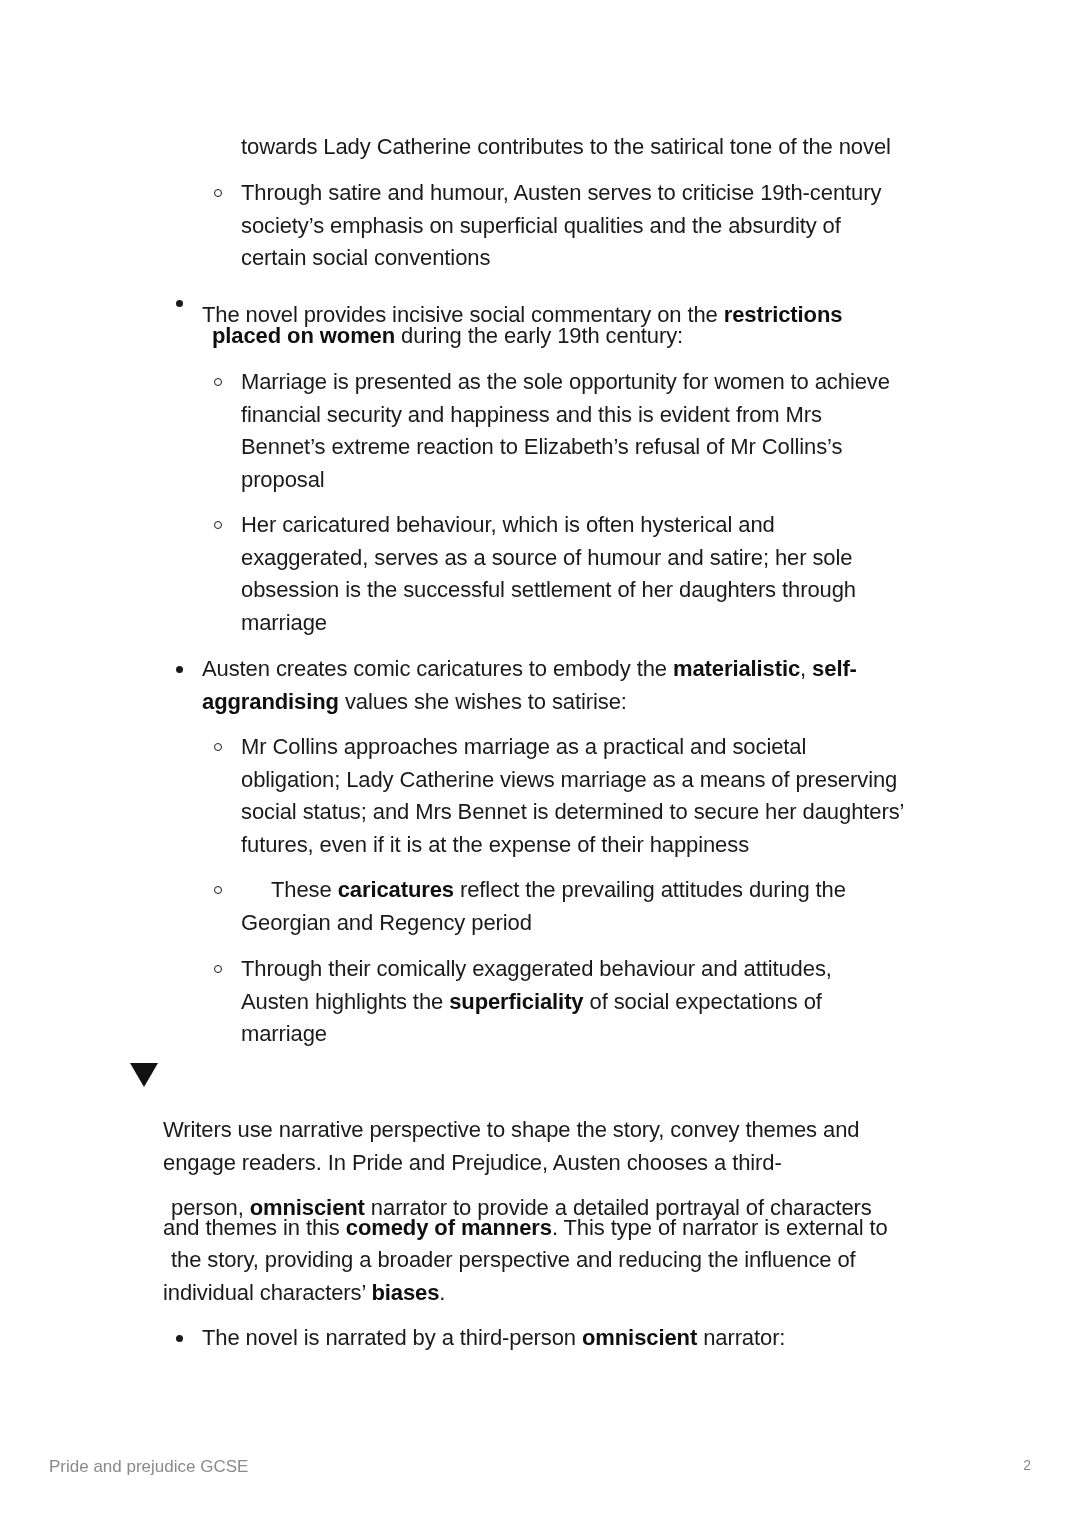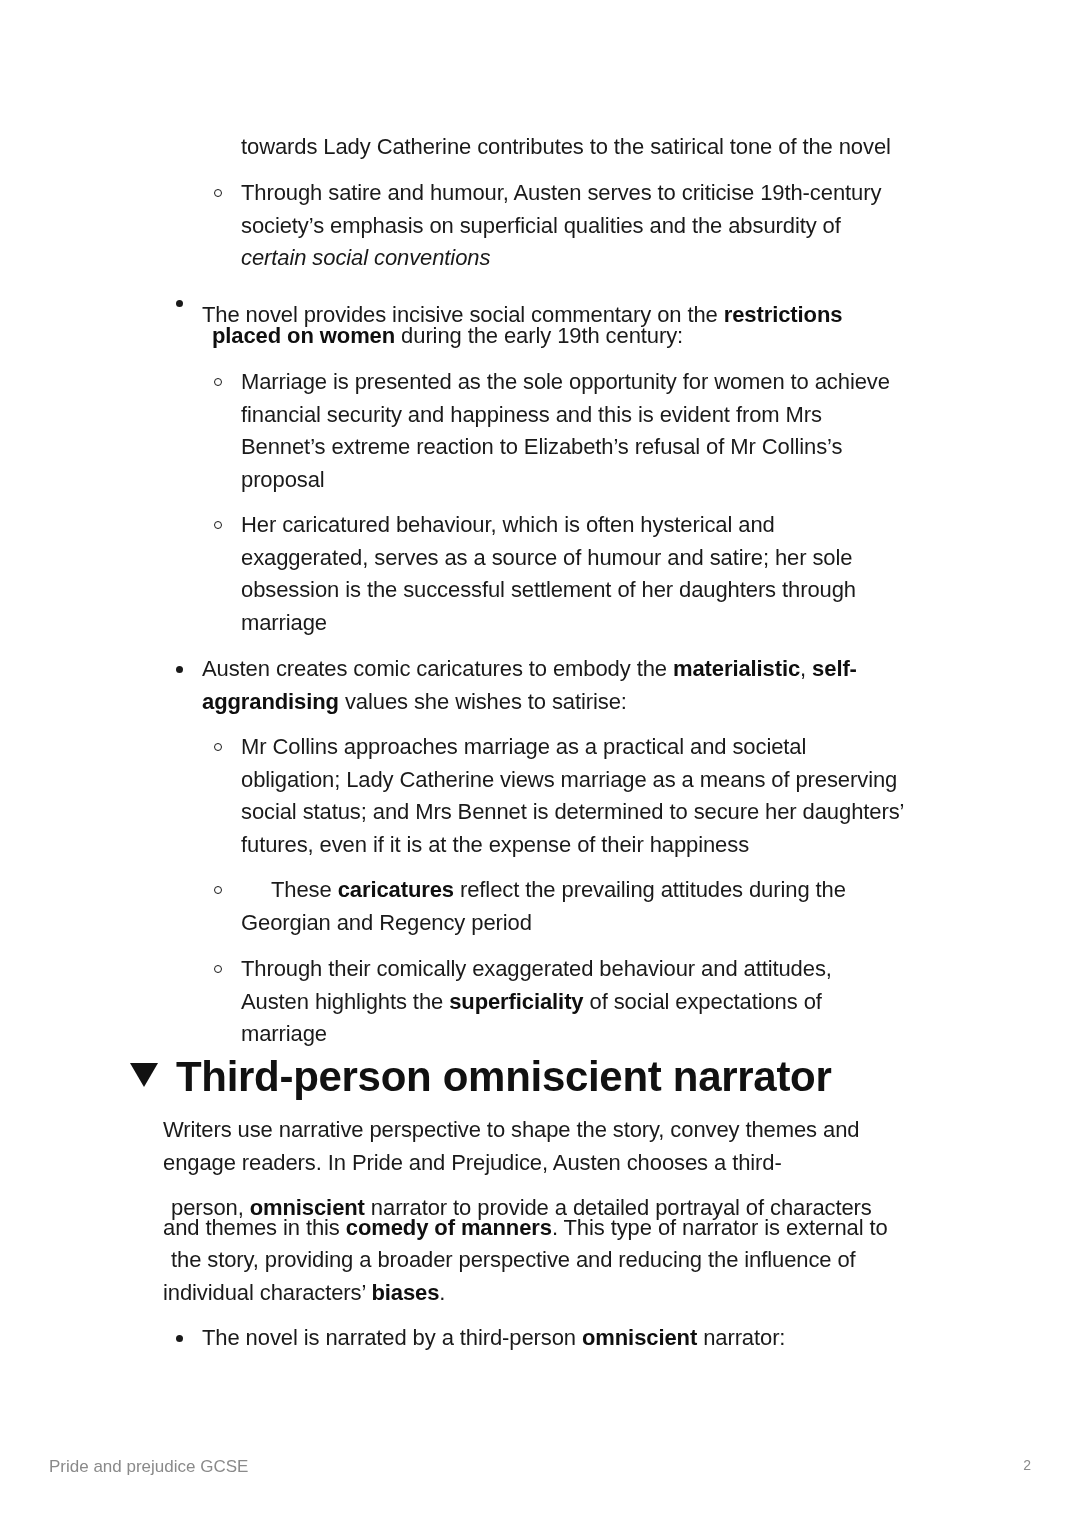--- a/index.html
+++ b/index.html
@@ -83,21 +83,21 @@
 
 <div class="page">
   <div id="content">
       <div>
         <div class="line" style="left: 241px; top: 131px;"><span>towards Lady Catherine contributes to the satirical tone of the novel</span></div>
       </div>
       <div>
         <span class="bullet-circle" style="left: 214px; top: 189px;"></span>
         <div class="line" style="left: 241px; top: 177px;"><span>Through satire and humour, Austen serves to criticise 19th-century</span></div>
         <div class="line" style="left: 241px; top: 209.6px;"><span>society’s emphasis on superficial qualities and the absurdity of</span></div>
-        <div class="line" style="left: 241px; top: 242.2px; font-style: italic;"><span>certain social conventions</span></div>
+        <div class="line" style="left: 241px; top: 242.2px;"><span>certain social conventions</span></div>
       </div>
       <div>
         <span class="bullet-dot" style="left: 176px; top: 300px;"></span>
         <div class="line" style="left: 202px; top: 299px;"><span>The novel provides incisive social commentary on the </span><b>restrictions</b></div>
         <div class="line" style="left: 212px; top: 319.6px;"><b>placed on women</b><span> during the early 19th century:</span></div>
       </div>
       <div>
         <span class="bullet-circle" style="left: 214px; top: 378px;"></span>
         <div class="line" style="left: 241px; top: 366px;"><span>Marriage is presented as the sole opportunity for women to achieve</span></div>
         <div class="line" style="left: 241px; top: 398.6px;"><span>financial security and happiness and this is evident from Mrs</span></div>
@@ -130,21 +130,21 @@
       </div>
       <div>
         <span class="bullet-circle" style="left: 214px; top: 965px;"></span>
         <div class="line" style="left: 241px; top: 953px;"><span>Through their comically exaggerated behaviour and attitudes,</span></div>
         <div class="line" style="left: 241px; top: 985.6px;"><span>Austen highlights the </span><b>superficiality</b><span> of social expectations of</span></div>
         <div class="line" style="left: 241px; top: 1018.2px;"><span>marriage</span></div>
       </div>
     </div>
 
   <div class="heading">
-    <span class="toggle-icon"></span><span>Third-person omniscient narrator</span>
+    <span class="toggle-icon"></span>
   </div>
 
   <div id="section-content">
       <div>
         <div class="line" style="left: 163px; top: 1114px;"><span>Writers use narrative perspective to shape the story, convey themes and</span></div>
         <div class="line" style="left: 163px; top: 1146.6px;"><span>engage readers. In Pride and Prejudice, Austen chooses a third-</span></div>
         <div class="line" style="left: 163px; top: 1192px; margin-left: 8px;"><span>person, </span><b>omniscient</b><span> narrator to provide a detailed portrayal of characters</span></div>
         <div class="line" style="left: 163px; top: 1211.8px;"><span>and themes in this </span><b>comedy of manners</b><span>. This type of narrator is external to</span></div>
         <div class="line" style="left: 171px; top: 1244.4px;"><span>the story, providing a broader perspective and reducing the influence of</span></div>
         <div class="line" style="left: 163px; top: 1277px;"><span>individual characters’ </span><b>biases</b><span>.</span></div>

